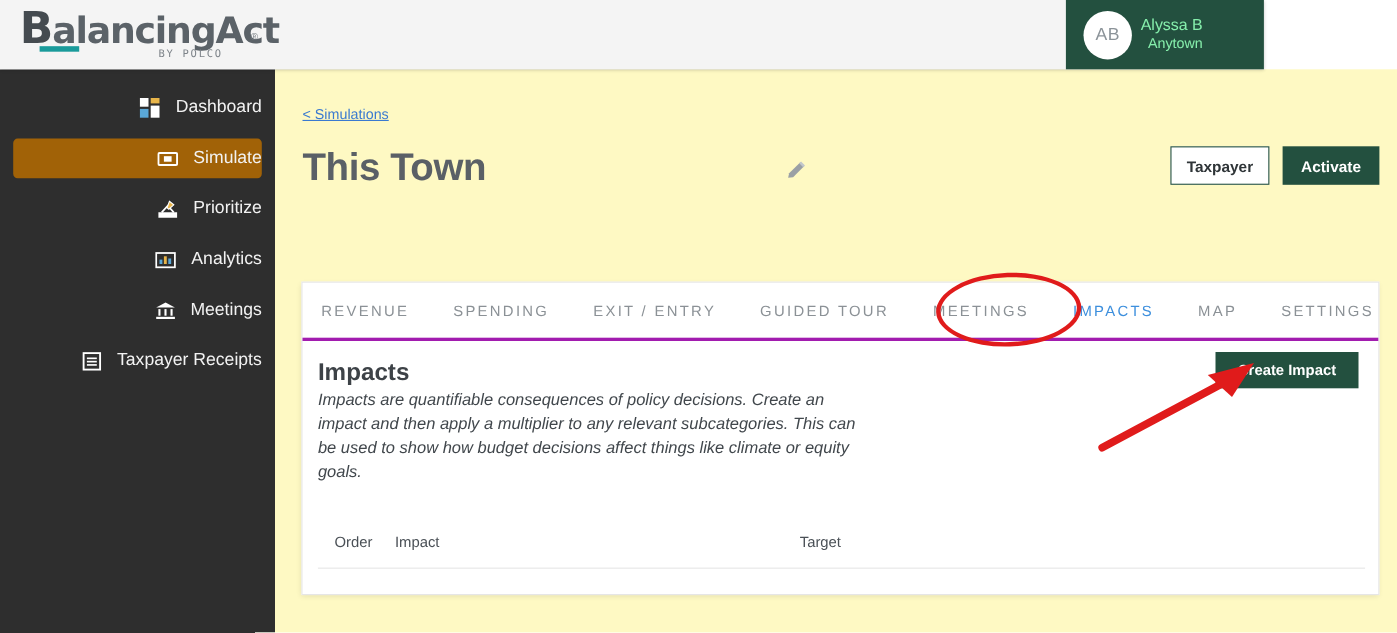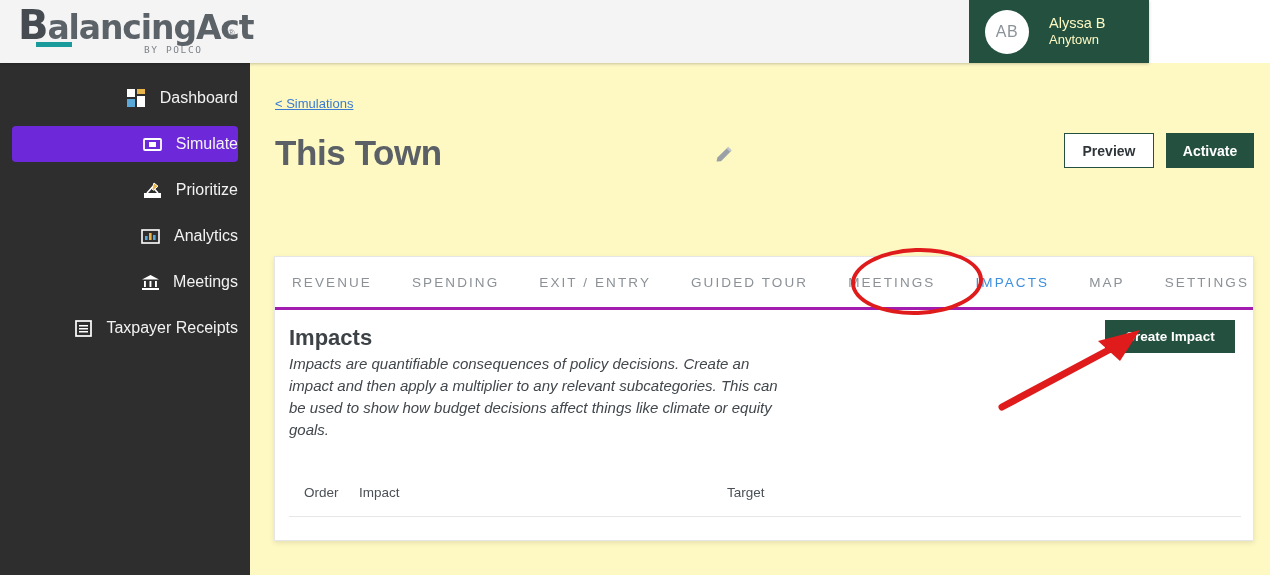--- a/index.html
+++ b/index.html
@@ -55,21 +55,21 @@
     background: #23503f;
     display: flex; align-items: center; padding-left: 16px;
   }
   .avatar {
     width: 44px; height: 44px; border-radius: 50%;
     background: #ffffff; color: #8b9399;
     display: flex; align-items: center; justify-content: center;
     font-size: 16px; letter-spacing: 0.5px;
     flex: 0 0 auto;
   }
-  .user-meta { margin-left: 20px; color: #fef9c3; line-height: 1.25; }
+  .user-meta { margin-left: 8px; color: #86efac; line-height: 1.25; text-align: right; }
   .user-name { font-size: 14.5px; }
   .user-org  { font-size: 13px; }
 
   
   .sidebar {
     position: absolute; left: 0; top: 63px;
     width: 250px; height: 512px;
     background: #2e2e2e;
     padding-top: 17px;
     z-index: 4;
@@ -77,21 +77,21 @@
   .nav-item {
     position: relative;
     height: 36px; margin: 0 12px 10px 12px;
     border-radius: 4px;
     display: flex; align-items: center;
     padding-left: 12px;
     color: #f2f2f2; font-size: 16px;
     cursor: pointer;
     justify-content: flex-end;
   }
-  .nav-item.active { background: #6d28d9; }
+  .nav-item.active { background: #a16207; }
   .nav-ico {
     width: 20px; height: 20px; margin-right: 13px;
     display: flex; align-items: center; justify-content: center;
     flex: 0 0 auto;
   }
   .nav-ico svg { display: block; }
 
   
   .content {
     position: absolute; left: 250px; top: 63px;
@@ -305,21 +305,21 @@
       <span class="help-ico">
         <svg width="15" height="15" viewBox="0 0 15 15">
             <circle cx="7.5" cy="7.5" r="6.4" fill="none" stroke="#3a7ad0" stroke-width="1.2"></circle>
             <text x="7.5" y="11" font-size="9" fill="#3a7ad0" text-anchor="middle" font-family="Liberation Sans, sans-serif">?</text>
           </svg>
       </span>
       <span class="url-label">URL:</span>
       <span class="url-value">https://anytownv2.abalancingact.com/ data-town</span>
     </div>
 
-    <div class="btn btn-preview">Preview</div>
+    <div class="btn btn-preview">Taxpayer</div>
     <div class="btn btn-activate">Activate</div>
 
     <div class="card">
 
       <div class="tabbar">
         <div class="tab">REVENUE</div>
         <div class="tab">SPENDING</div>
         <div class="tab">EXIT / ENTRY</div>
         <div class="tab">GUIDED TOUR</div>
         <div class="tab">MEETINGS</div>

